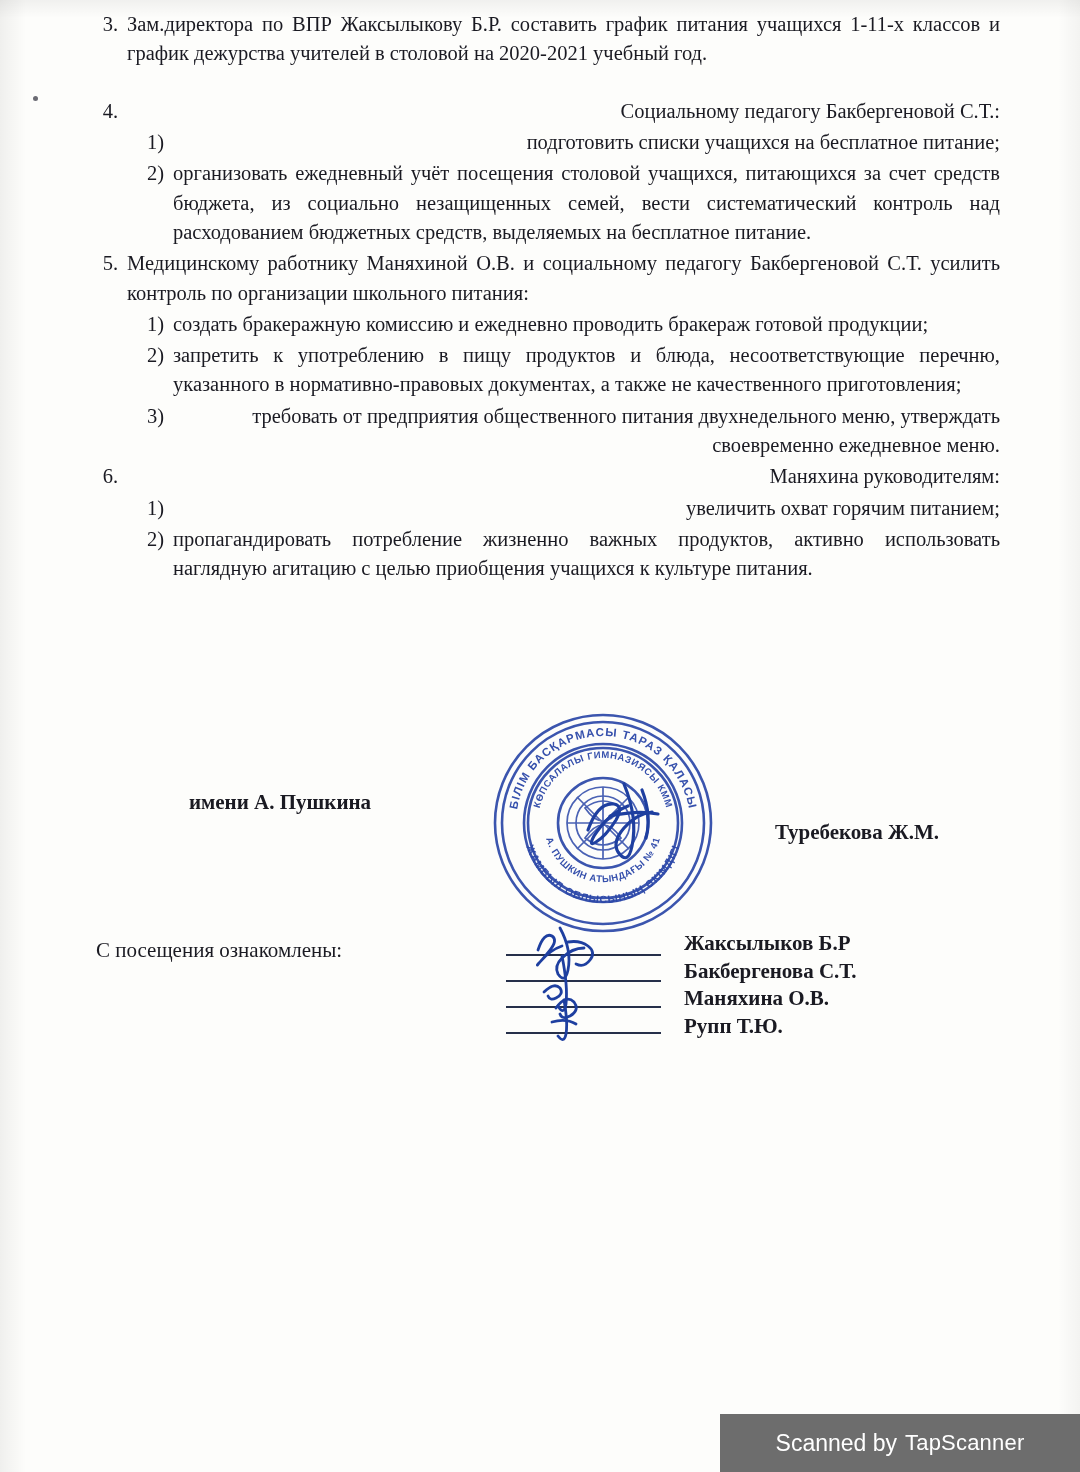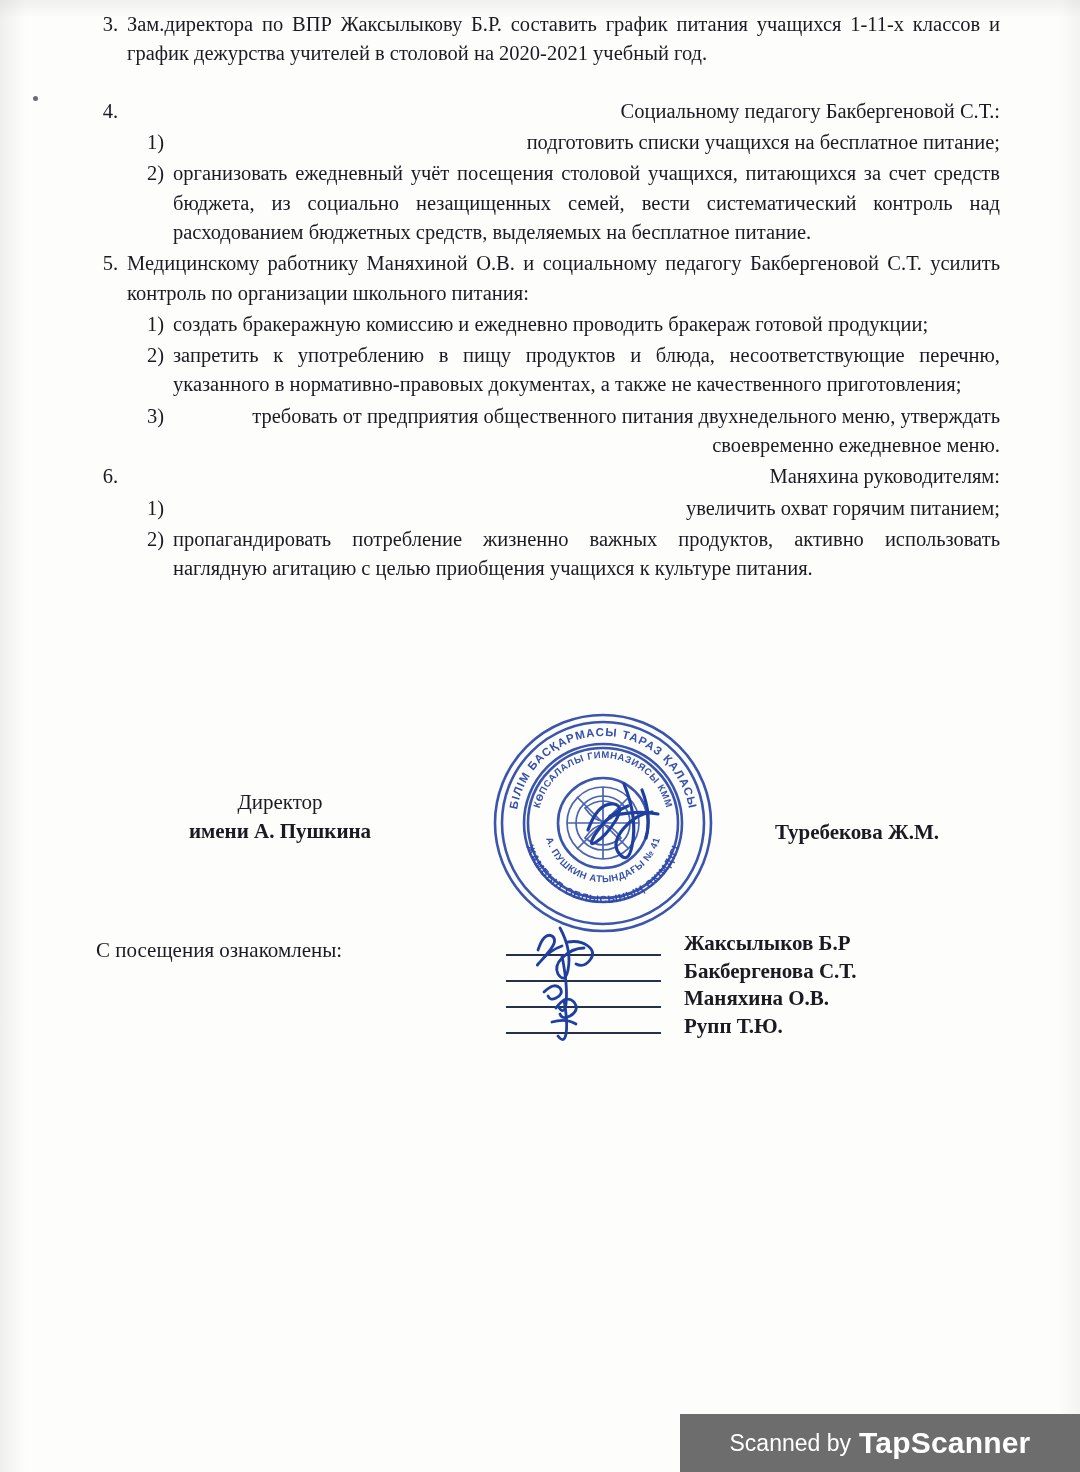--- a/index.html
+++ b/index.html
@@ -168,32 +168,32 @@
     background: #3a3a46;
     border-radius: 50%;
     opacity: .75;
   }
 
   
   .watermark {
     position: absolute;
     right: 0;
     bottom: 0;
-    width: 400px;
+    width: 360px;
     height: 58px;
     background: #6d6d6d;
     display: flex;
     align-items: center;
     justify-content: center;
     gap: 8px;
     color: #ffffff;
     font-family: "Liberation Sans", sans-serif;
   }
   .watermark .w1 { font-size: 23px; font-weight: 400; }
-  .watermark .w2 { font-size: 30px; font-weight: 700; letter-spacing: .2px; }
+  .watermark .w2 { font-size: 22px; font-weight: 400; letter-spacing: .2px; }
 </style>
 </head>
 <body>
 
 <div class="page">
 
   <div class="scan-shade-left"></div>
   <div class="scan-shade-right"></div>
   <div class="scan-shade-top"></div>
   <div class="stray-a"></div>
@@ -253,21 +253,20 @@
       <div class="item lvl2">
         <div class="item-num">2)</div>
         <div class="item-body">пропагандировать потребление жизненно важных продуктов, активно использовать наглядную агитацию с целью приобщения учащихся к культуре питания.</div>
       </div>
     </div>
 
   </div>
 
   <div class="sign-block">
     <div class="director-lines">
-      <div class="l1">Директор</div>
       <div>имени А. Пушкина</div>
     </div>
     <div class="director-name">Туребекова Ж.М.</div>
   </div>
 
   <div class="stamp">
     <svg width="222" height="222" viewBox="0 0 222 222" xmlns="http://www.w3.org/2000/svg">
       <defs>
         <path id="arcTop" d="M 24,111 A 87,87 0 0 1 198,111"></path>
         <path id="arcBottom" d="M 31,111 A 80,80 0 0 0 191,111"></path>

